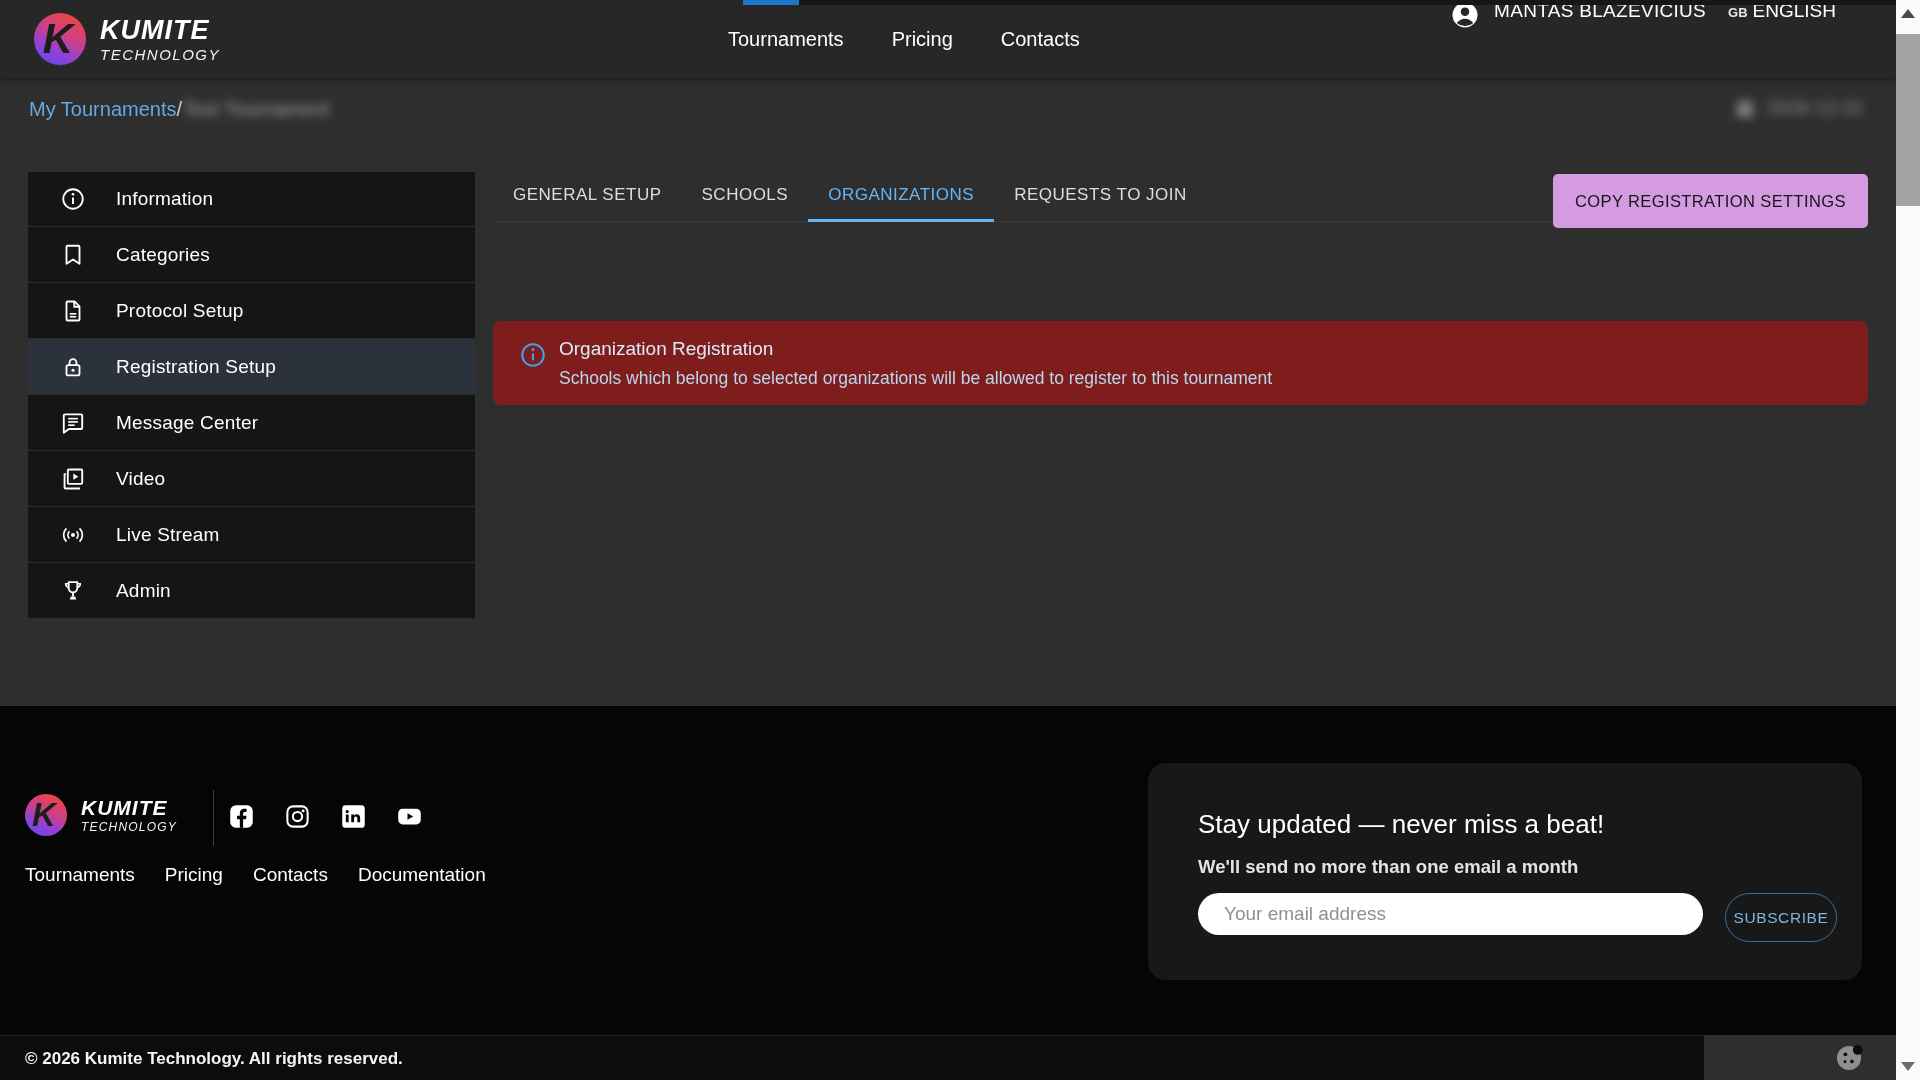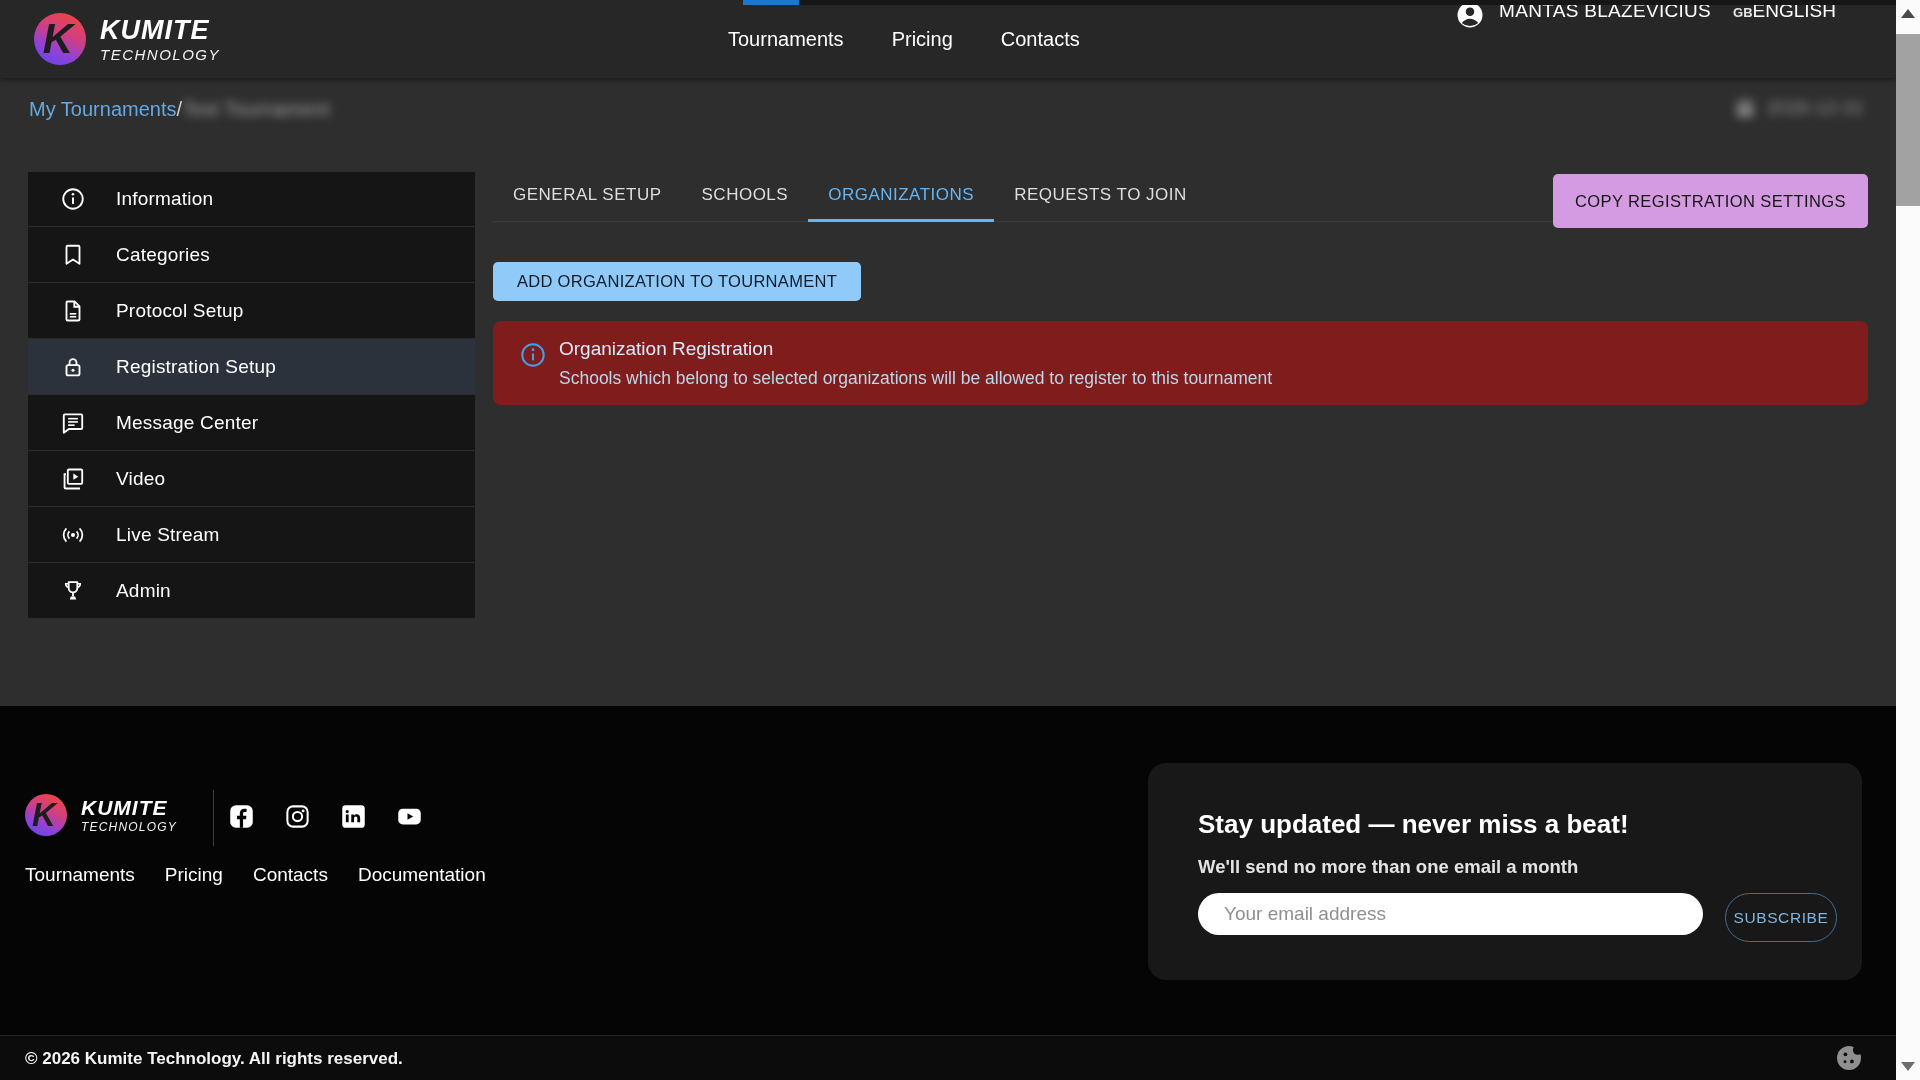--- a/index.html
+++ b/index.html
@@ -16,21 +16,21 @@
   .logo-circle { width:52px; height:52px; border-radius:50%; background:linear-gradient(205deg,#ef4640 8%,#cf3f85 42%,#8e42d8 70%,#5a49ec 100%); position:relative; flex:0 0 auto; }
   .logo-k { position:absolute; left:0; top:0; width:100%; height:100%; display:flex; align-items:center; justify-content:center; font-size:42px; font-weight:800; font-style:italic; color:#1d1d1d; transform:translateX(-2px); }
   .logo-text { margin-left:14px; color:#fff; line-height:1; }
   .logo-title { font-size:27px; font-weight:800; font-style:italic; letter-spacing:1px; }
   .logo-sub { font-size:15px; font-style:italic; letter-spacing:1.5px; margin-top:3px; color:#f2f2f2; }
   .topnav { position:absolute; left:728px; top:0; height:78px; display:flex; align-items:center; gap:48px; }
   .topnav a { color:#fff; font-size:20px; text-decoration:none; cursor:pointer; }
   .user-block { position:absolute; right:60px; top:0; height:78px; display:flex; align-items:flex-start; gap:14px; }
   .avatar { width:30px; height:30px; }
   .user-name { color:#fff; font-size:19px; font-weight:500; letter-spacing:.3px; }
-  .lang { display:flex; align-items:baseline; margin-left:8px; cursor:pointer; }
+  .lang { display:flex; align-items:baseline; gap:5px; margin-left:8px; cursor:pointer; }
   .lang-code { color:#e6e6e6; font-size:13px; font-weight:700; }
   .lang-name { color:#fff; font-size:19px; font-weight:500; }
 
   
   .crumbs { position:absolute; left:29px; top:98px; display:flex; align-items:center; font-size:20px; }
   .crumb-link { color:#64a9e3; text-decoration:none; cursor:pointer; }
   .crumb-sep { color:#cfcfcf; }
   .blurred { filter:blur(5px); opacity:.8; }
   .crumb-current { color:#bdbdbd; }
   .date-badge { position:absolute; right:56px; top:96px; display:flex; align-items:center; gap:10px; color:#a9a9a9; font-size:19px; }
@@ -67,28 +67,28 @@
   .flogo .logo-title { font-size:21px; }
   .flogo .logo-sub { font-size:12px; letter-spacing:1.2px; }
   .fdivider { position:absolute; left:213px; top:84px; width:1px; height:56px; background:#3a3a3a; }
   .socials { position:absolute; left:228px; top:97px; display:flex; gap:29px; }
   .socials a { width:27px; height:27px; display:flex; cursor:pointer; }
   .socials svg { width:27px; height:27px; }
   .flinks { position:absolute; left:25px; top:158px; display:flex; gap:30px; }
   .flinks a { color:#fff; font-size:19px; text-decoration:none; cursor:pointer; }
 
   .news-card { position:absolute; left:1148px; top:57px; width:714px; height:217px; background:#181818; border-radius:18px; }
-  .news-title { position:absolute; left:50px; top:46px; color:#fff; font-size:26px; font-weight:700; }
+  .news-title { position:absolute; left:50px; top:46px; color:#fff; font-size:26px; font-weight:400; }
   .news-sub { position:absolute; left:50px; top:93px; color:#e3e3e3; font-size:18.5px;font-weight:bold; }
   .news-input { position:absolute; left:50px; top:130px; width:505px; height:42px; border-radius:25px; border:none; background:#fff; padding:0 26px; font-family:inherit; font-size:19px; color:#333; }
   .news-input::placeholder { color:#8f8f8f; }
   .subscribe-btn { position:absolute; left:577px; top:130px; width:112px; height:49px; border-radius:25px; background:transparent; border:1px solid #3f6e96; color:#82b6df; font-family:inherit; font-size:15.5px; font-weight:500; letter-spacing:.6px; cursor:pointer; }
 
   
-  .bottombar { position:absolute; left:0; top:1035px; width:1920px; height:45px; background:#0c0c0c; border-top:1px solid #262626; }
+  .bottombar { position:absolute; left:0; top:1035px; width:1704px; height:45px; background:#0c0c0c; border-top:1px solid #262626; }
   .copyright { position:absolute; left:25px; top:13px; color:#f5f5f5; font-size:17px; font-weight:600; }
   .cookie { position:absolute; left:1833px; top:6px; width:32px; height:32px; cursor:pointer; }
 
   
   .scrollbar { position:absolute; right:0; top:0; width:24px; height:1080px; background:#fbfbfb; z-index:80; }
   .sb-up { position:absolute; left:5px; top:9px; width:0; height:0; border-left:7px solid transparent; border-right:7px solid transparent; border-bottom:9px solid #4a4a4a; cursor:pointer; }
   .sb-down { position:absolute; left:5px; bottom:9px; width:0; height:0; border-left:7px solid transparent; border-right:7px solid transparent; border-top:9px solid #6d6d6d; cursor:pointer; }
   .sb-thumb { position:absolute; left:0; top:34px; width:24px; height:172px; background:#a2a2a2; cursor:pointer; }
 </style>
 </head>
@@ -231,21 +231,20 @@
   </div>
 
   <div class="tabs">
     <div class="tab">GENERAL SETUP</div>
     <div class="tab">SCHOOLS</div>
     <div class="tab active">ORGANIZATIONS</div>
     <div class="tab">REQUESTS TO JOIN</div>
   </div>
 
   <button class="copy-btn">COPY REGISTRATION SETTINGS</button>
-  <button class="add-btn">ADD ORGANIZATION TO TOURNAMENT</button>
 
   <div class="alert">
     <svg class="alert-icon" viewBox="0 0 24 24">
       <circle cx="12" cy="12" r="9.2" stroke="#42a0e8" stroke-width="1.7" fill="none"></circle>
       <rect x="11.1" y="10.6" width="1.8" height="6.2" rx=".9" fill="#42a0e8"></rect>
       <circle cx="12" cy="7.5" r="1.2" fill="#42a0e8"></circle>
     </svg>
     <div class="alert-title">Organization Registration</div>
     <div class="alert-body">Schools which belong to selected organizations will be allowed to register to this tournament</div>
   </div>

